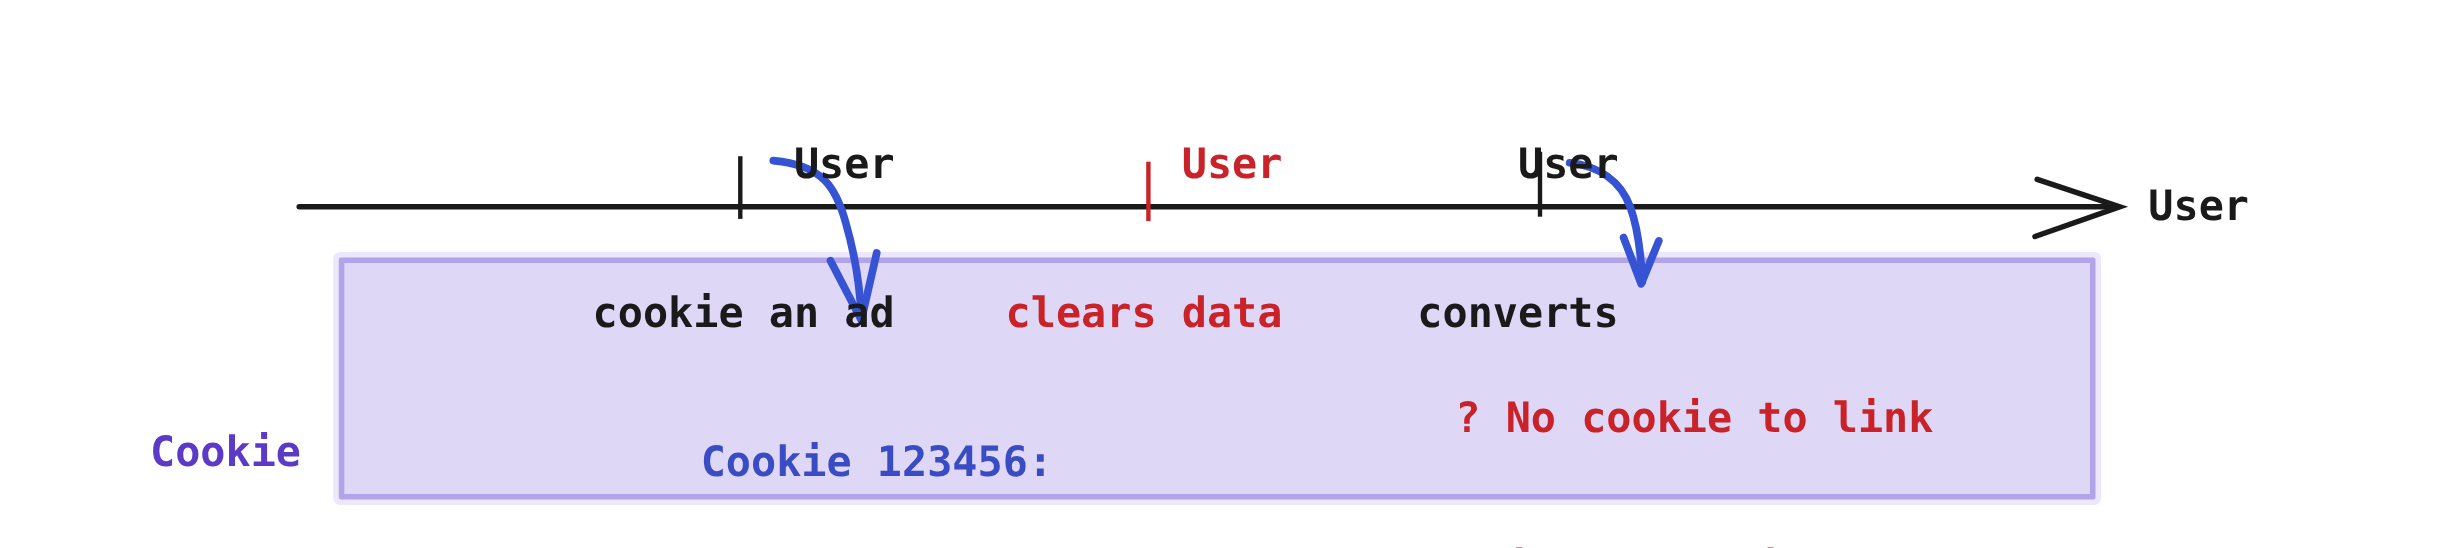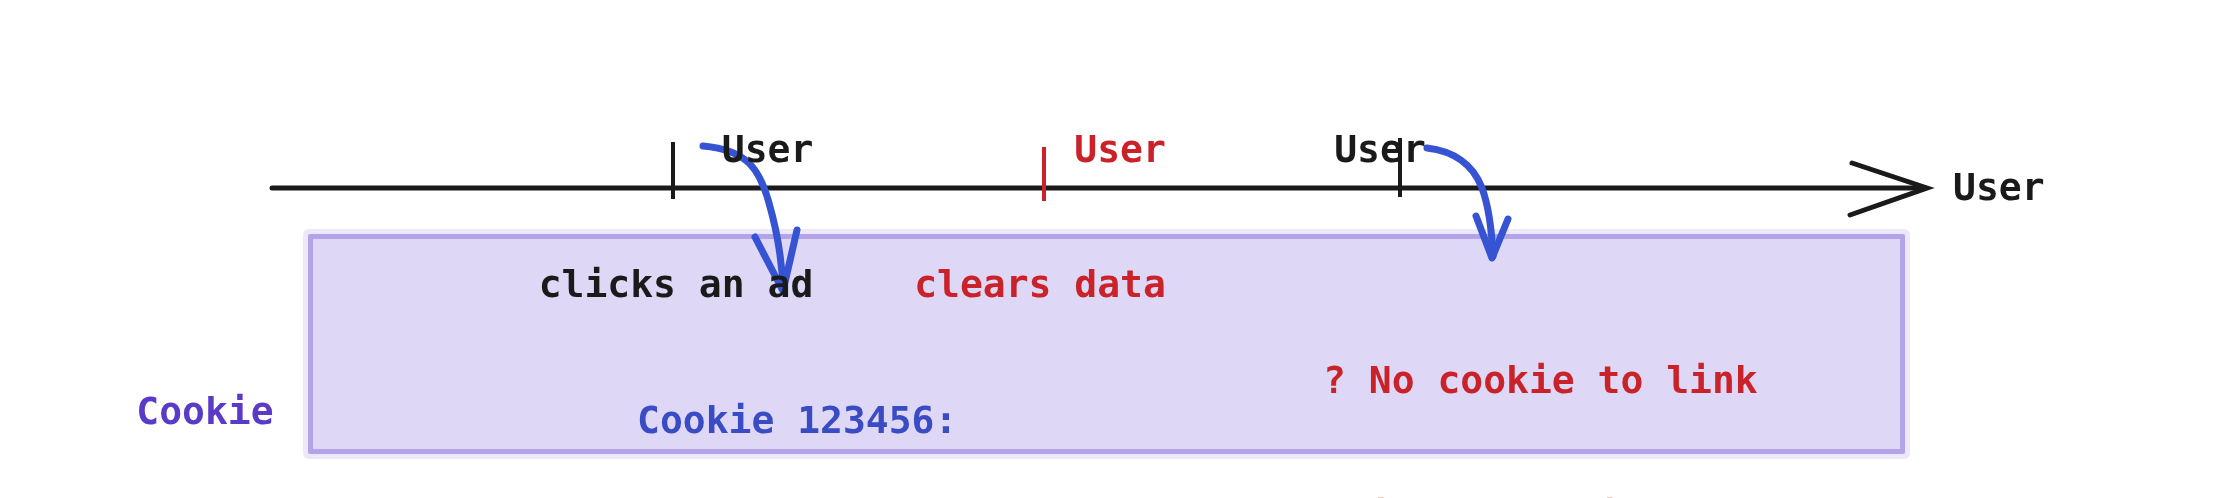--- a/index.html
+++ b/index.html
@@ -88,28 +88,29 @@
     <line class="tick-black" x1="1400" y1="138" x2="1400" y2="197"></line>
 
     <path class="blue-arrow" d="M703,146 C748,150 760,170 769,203 C777,231 782,262 783,289"></path>
     <polyline class="blue-arrow" points="755,237 783,291 797,230"></polyline>
     <path class="blue-arrow" d="M1427,148 C1453,151 1473,164 1482,188 C1489,207 1492,235 1493,256"></path>
     <polyline class="blue-arrow" points="1476,216 1492,258 1508,219"></polyline>
   </svg>
 
   <div class="label centered event-label-1">
     <div>User</div>
-    <div>clicks an ad</div>
+    <div>cookie an ad</div>
   </div>
   <div class="label centered event-label-2">
     <div>User</div>
     <div>clears data</div>
   </div>
   <div class="label centered event-label-3">
     <div>User</div>
+    <div>converts</div>
   </div>
 
   <div class="label time-label">User</div>
 
   <div class="label centered lane-label">
     <div>Cookie</div>
     
   </div>
 
   <div class="label cookie-note">

